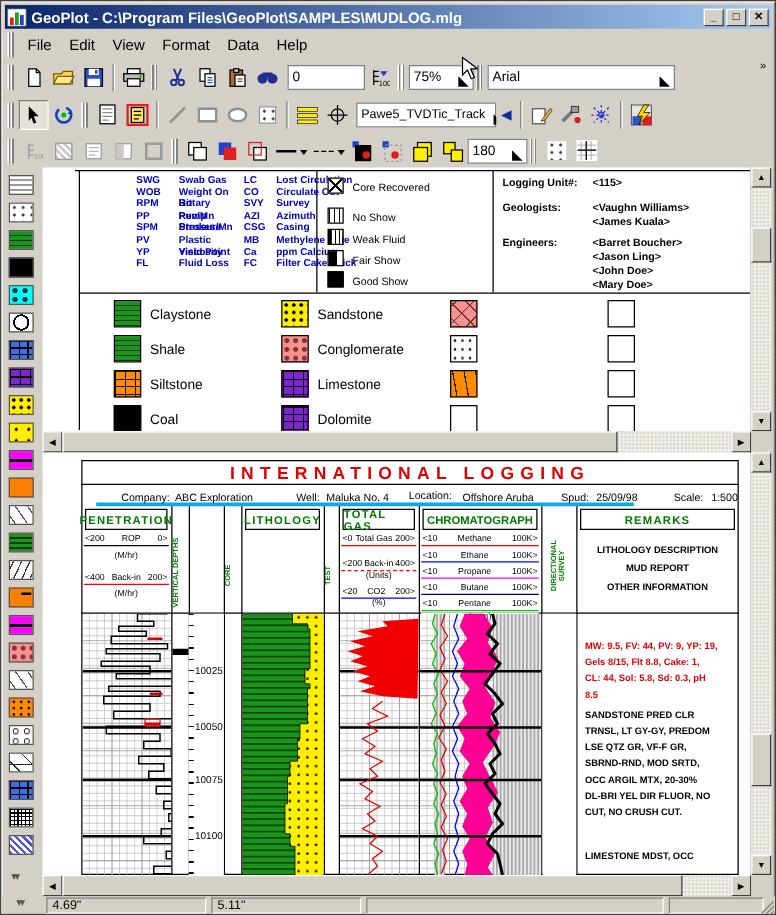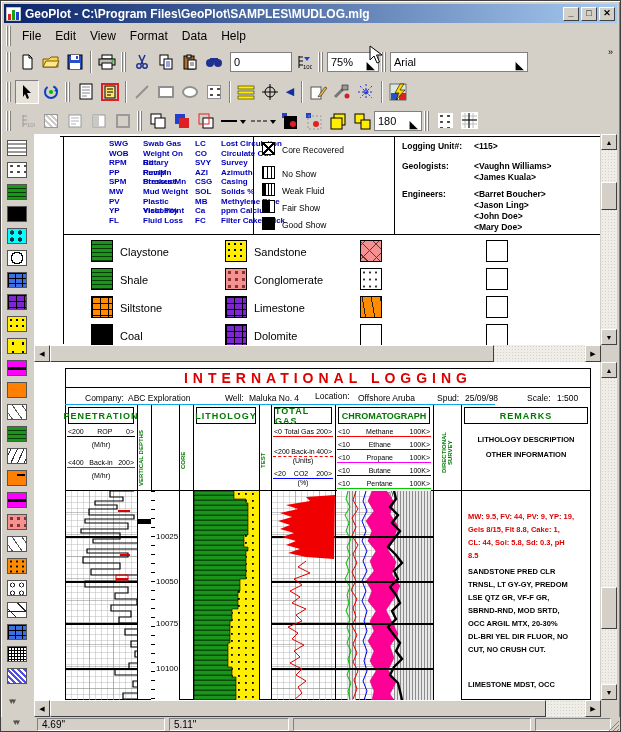--- a/index.html
+++ b/index.html
@@ -224,21 +224,21 @@
           <text x="7" y="15" font-size="6" fill="#000">100</text>
           <path d="M10 2l3 4h-6z" transform="rotate(180 10.5 4.5)" fill="#2040d0"></path>
         </svg>
       </span>
     <span class="grip"></span>
     <span class="field" style="width:52px">
       <span style="flex:1">75%</span>
       <span class="combo-arrow">◣</span>
     </span>
     <span class="grip"></span>
-    <span class="field" style="width:138px">
+    <span class="field" style="width:150px">
       <span style="flex:1">Arial</span>
       <span class="combo-arrow">◣</span>
     </span>
     <span style="position:absolute;right:4px;top:0;font-size:9px;color:#000">»</span>
   </div>
 
   <div class="abs toolrow" style="top:76px">
     <span class="grip"></span>
     <span class="tbb pressed">
         <svg width="14" height="16">
@@ -292,20 +292,24 @@
           <rect x="1" y="7" width="16" height="3" fill="#ffee00" stroke="#000" stroke-width=".5"></rect>
           <rect x="1" y="12" width="16" height="3" fill="#ffee00" stroke="#000" stroke-width=".5"></rect>
         </svg>
       </span>
     <span class="tbb">
         <svg width="18" height="18">
           <circle cx="9" cy="9" r="5" fill="none" stroke="#000"></circle>
           <path d="M9 1v16M1 9h16" stroke="#000"></path>
         </svg>
       </span>
+    <span class="field" style="width:112px;margin-left:3px">
+      <span style="flex:1;font-size:10px">Pawe5_TVDTic_Track</span>
+      <span class="combo-arrow">◣</span>
+    </span>
     <span class="tbb" style="width:16px">
         <span style="color:#1030a0;font-size:11px">◀</span>
       </span>
     <span class="sepv"></span>
     <span class="tbb">
         <svg width="18" height="18">
           <rect x="2" y="4" width="10" height="12" fill="#fff" stroke="#555"></rect>
           <path d="M10 12l6-8 2 1-6 8-3 1z" fill="#e8b84a" stroke="#000" stroke-width=".5"></path>
         </svg>
       </span>
@@ -496,26 +500,20 @@
           <span>AZI</span>
           <span>Azimuth</span>
         </div>
       <div class="abrow">
           <span>SPM</span>
           <span>Strokes/Mn</span>
           <span>CSG</span>
           <span>Casing</span>
         </div>
       <div class="abrow">
-          <span>MW</span>
-          <span>Mud Weight</span>
-          <span>SOL</span>
-          <span>Solids %</span>
-        </div>
-      <div class="abrow">
           <span>PV</span>
           <span>Plastic Viscosity</span>
           <span>MB</span>
           <span>Methylene Blue</span>
         </div>
       <div class="abrow">
           <span>YP</span>
           <span>Yield Point</span>
           <span>Ca</span>
           <span>ppm Calcium</span>
@@ -597,21 +595,21 @@
   <div class="abs" style="left:600px;top:344px;width:16px;height:17px;background:#d4d0c8"></div>
 
   <div class="abs pane" style="left:33px;top:361px;width:566px;height:338px">
 
     <div class="abs" style="left:31px;top:6px;width:526px;height:332px;border:1px solid #000"></div>
 
     <div class="abs" style="left:31px;top:7px;width:526px;height:19px;border-bottom:1px solid #000;display:flex;align-items:center;justify-content:center">
       <span style="color:#dd0000;font-weight:bold;font-size:14px;letter-spacing:5px">INTERNATIONAL LOGGING</span>
     </div>
 
-    <div class="abs" style="left:31px;top:26px;width:430px;height:17px;border-bottom:1px solid #0ea5e9;font-size:8.5px">
+    <div class="abs" style="left:43px;top:26px;width:430px;height:17px;border-bottom:3px solid #0ea5e9;font-size:8.5px">
       <span class="abs" style="left:20px;top:5px">Company:</span>
       <span class="abs" style="left:63px;top:5px">ABC Exploration</span>
       <span class="abs" style="left:160px;top:5px">Well:</span>
       <span class="abs" style="left:184px;top:5px">Maluka No. 4</span>
       <span class="abs" style="left:250px;top:3px">Location:</span>
       <span class="abs" style="left:293px;top:5px">Offshore Aruba</span>
       <span class="abs" style="left:372px;top:5px">Spud:</span>
       <span class="abs" style="left:400px;top:5px">25/09/98</span>
       <span class="abs" style="left:462px;top:5px">Scale:</span>
       <span class="abs" style="left:492px;top:5px">1:500</span>
@@ -692,20 +690,21 @@
     </div>
     <div class="scalerow u-green" style="left:303px;top:118px;width:94px">
       <span>&lt;10</span>
       <span>Pentane</span>
       <span>100K&gt;</span>
     </div>
     <div class="unit" style="left:303px;top:128px;width:94px;background:#fff">(ppm)</div>
 
     <div class="abs" style="left:430px;top:70px;width:124px;text-align:center;font-size:7.5px;font-weight:bold;line-height:15px">
       <div>LITHOLOGY DESCRIPTION</div>
+      <div>MUD REPORT</div>
       <div>OTHER INFORMATION</div>
     </div>
 
     <svg class="abs" style="left:32px;top:129px" width="71" height="209">
       <rect width="71" height="209" fill="url(#g6)"></rect>
         <rect width="71" height="209" fill="url(#g24)"></rect>
       <rect y="45" width="71" height="2" fill="#000"></rect>
         <rect y="90" width="71" height="2" fill="#000"></rect>
       <rect y="132" width="71" height="2" fill="#000"></rect>
         <rect y="177" width="71" height="2" fill="#000"></rect>

